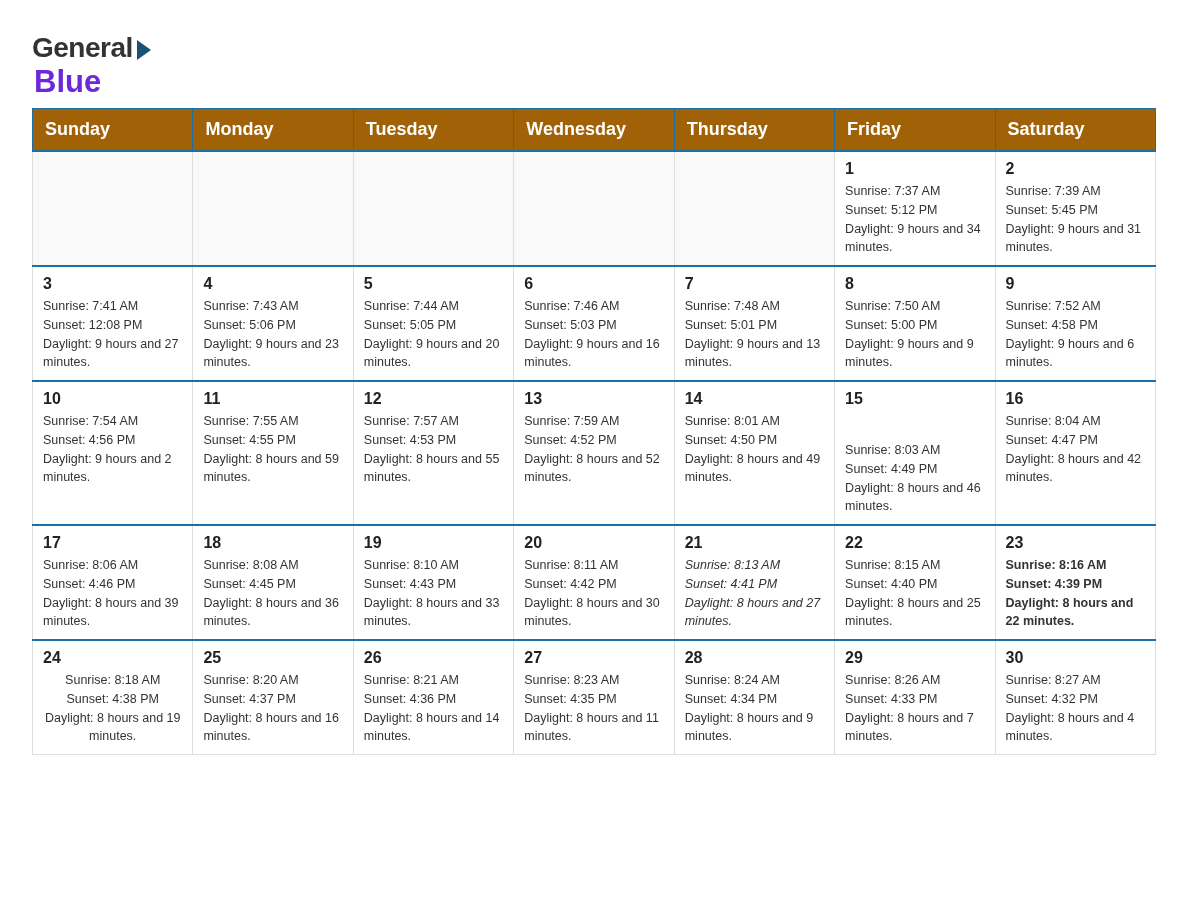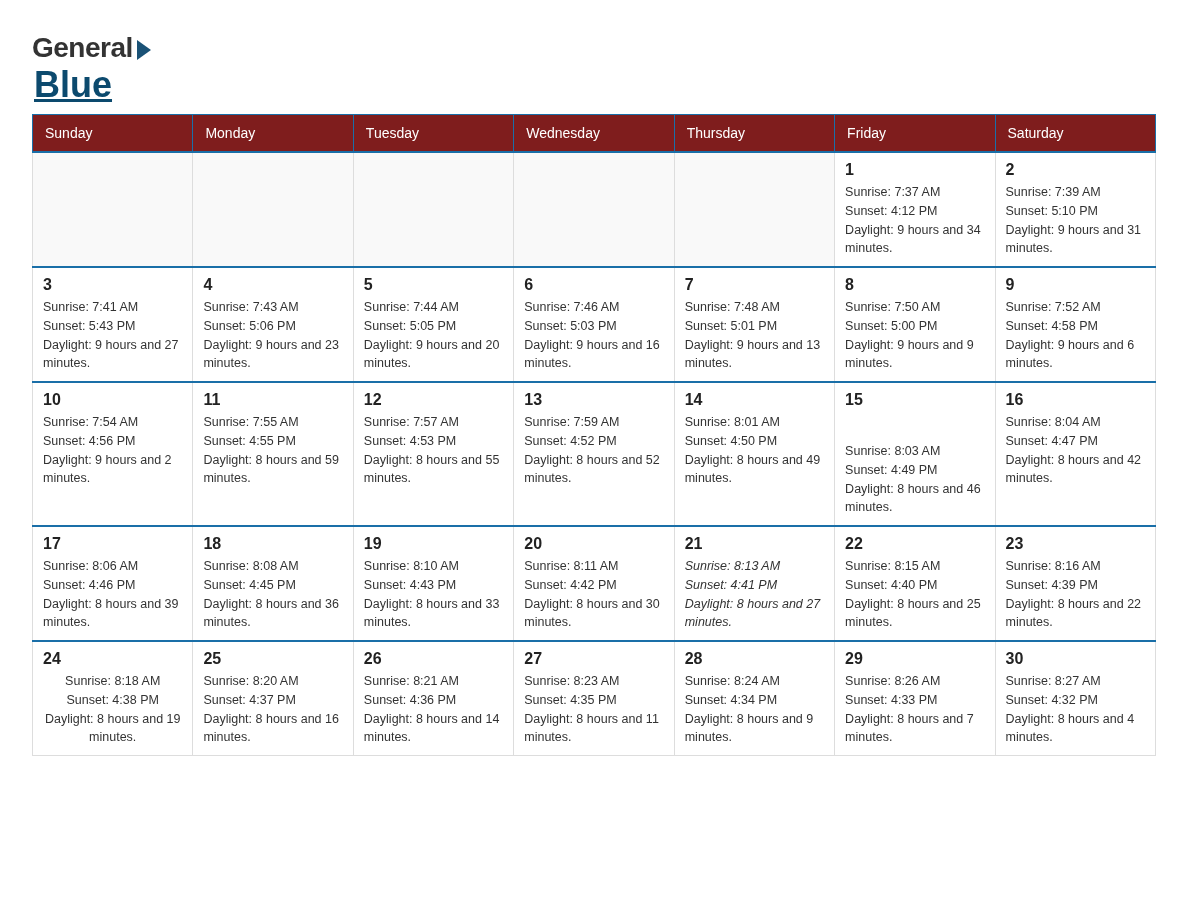--- a/index.html
+++ b/index.html
@@ -37,25 +37,24 @@
     .logo-arrow {
       width: 0;
       height: 0;
       border-left: 14px solid #1a5276;
       border-top: 10px solid transparent;
       border-bottom: 10px solid transparent;
       margin-left: 4px;
       margin-top: 4px;
     }
     .logo-blue {
-      font-size: 36px;
+      font-size: 31px;
       font-weight: bold;
-      color: #0c4a6e;
+      color: #6d28d9;
       margin-left: 2px;
-      text-decoration: underline;
     }
     .title-section {
       text-align: right;
     }
     .month-title {
       font-size: 52px;
       font-weight: bold;
       color: #222;
       line-height: 1.1;
     }
@@ -63,24 +62,24 @@
       font-size: 22px;
       color: #555;
       margin-top: 4px;
     }
     .calendar {
       width: 100%;
       border-collapse: collapse;
       margin-top: 8px;
     }
     .calendar th {
-      background-color: #7f1d1d;
+      background-color: #a16207;
       color: #fff;
-      font-size: 14px;
-      font-weight: 400;
+      font-size: 18px;
+      font-weight: 700;
       padding: 10px 12px;
       text-align: left;
       border: 1px solid #1a6fa8;
     }
     .calendar td {
       vertical-align: top;
       border: 1px solid #ccc;
       padding: 8px 10px;
       width: 14.28%;
       min-height: 110px;
@@ -134,35 +133,35 @@
   <tbody id="calendar-body">
   <tr>
         <td class="empty-cell"></td>
         <td class="empty-cell"></td>
         <td class="empty-cell"></td>
         <td class="empty-cell"></td>
         <td class="empty-cell"></td>
         <td>
           <div class="day-number">1</div>
           <div class="day-info" style="white-space: pre-line;">Sunrise: 7:37 AM
-Sunset: 4:12 PM
+Sunset: 5:12 PM
 Daylight: 9 hours and 34 minutes.</div>
         </td>
         <td>
           <div class="day-number">2</div>
           <div class="day-info" style="white-space: pre-line;">Sunrise: 7:39 AM
-Sunset: 5:10 PM
+Sunset: 5:45 PM
 Daylight: 9 hours and 31 minutes.</div>
         </td>
       </tr>
       <tr>
         <td>
           <div class="day-number">3</div>
           <div class="day-info" style="white-space: pre-line;">Sunrise: 7:41 AM
-Sunset: 5:43 PM
+Sunset: 12:08 PM
 Daylight: 9 hours and 27 minutes.</div>
         </td>
         <td>
           <div class="day-number">4</div>
           <div class="day-info" style="white-space: pre-line;">Sunrise: 7:43 AM
 Sunset: 5:06 PM
 Daylight: 9 hours and 23 minutes.</div>
         </td>
         <td>
           <div class="day-number">5</div>
@@ -271,21 +270,21 @@
 Daylight: 8 hours and 27 minutes.</div>
         </td>
         <td>
           <div class="day-number">22</div>
           <div class="day-info" style="white-space: pre-line;">Sunrise: 8:15 AM
 Sunset: 4:40 PM
 Daylight: 8 hours and 25 minutes.</div>
         </td>
         <td>
           <div class="day-number">23</div>
-          <div class="day-info" style="white-space: pre-line;">Sunrise: 8:16 AM
+          <div class="day-info" style="white-space: pre-line; font-weight: bold;">Sunrise: 8:16 AM
 Sunset: 4:39 PM
 Daylight: 8 hours and 22 minutes.</div>
         </td>
       </tr>
       <tr>
         <td>
           <div class="day-number">24</div>
           <div class="day-info" style="white-space: pre-line; text-align: center;">Sunrise: 8:18 AM
 Sunset: 4:38 PM
 Daylight: 8 hours and 19 minutes.</div>

